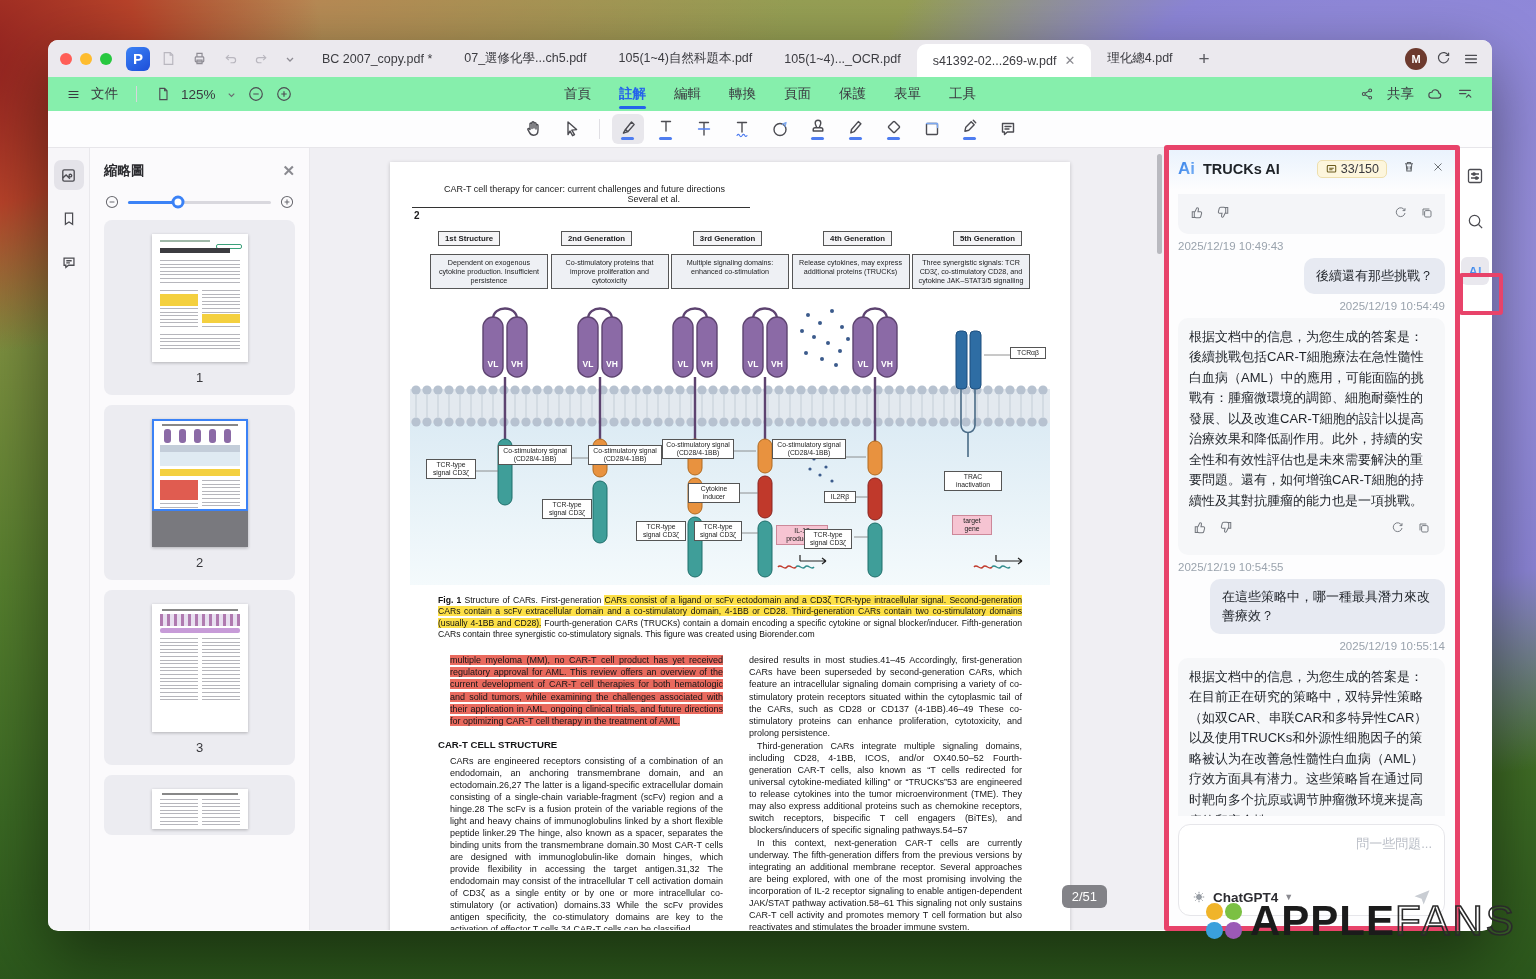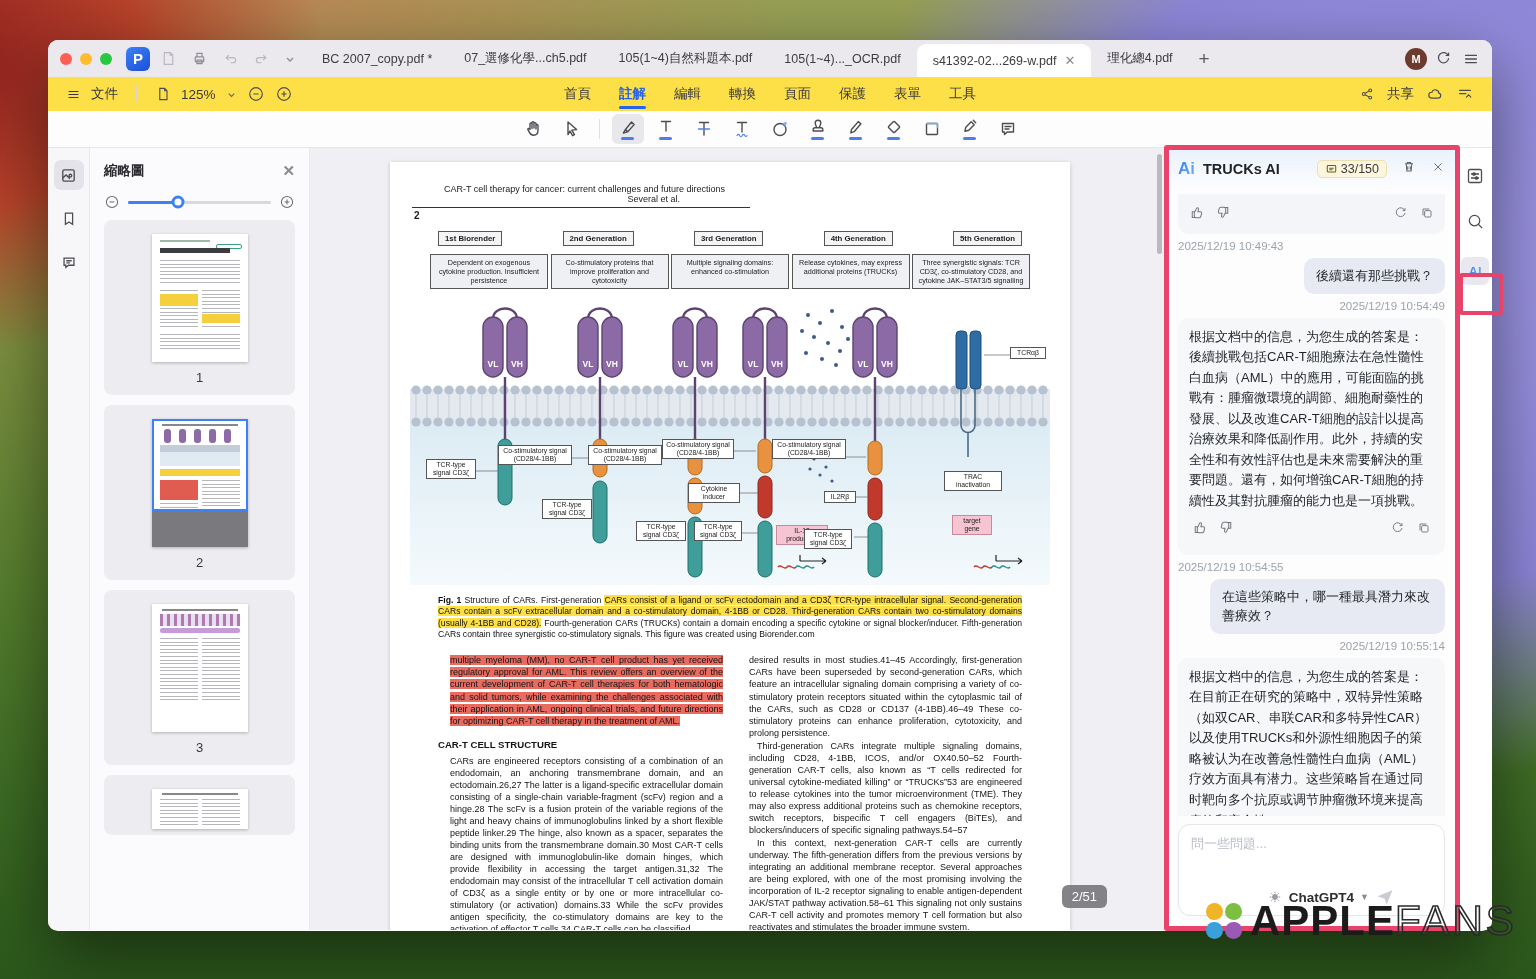--- a/index.html
+++ b/index.html
@@ -30,21 +30,21 @@
   .tb-icons svg { stroke:#b9b7bf; }
   .tabs { flex:1; display:flex; align-items:stretch; height:37px; }
   .tab { display:flex; align-items:center; gap:8px; padding:0 16px; font-size:12.5px; color:#3c3c41; white-space:nowrap; }
   .tab.active { background:#fff; border-radius:9px 9px 0 0; margin-top:4px; padding-top:0; }
   .tab .x { color:#8a8a90; font-size:13px; }
   .newtab { font-size:19px; color:#5a5a60; padding:0 10px; display:flex; align-items:center; }
   .avatar { width:22px; height:22px; border-radius:50%; background:#6d3a2e; color:#fff; font-size:11px; font-weight:bold;
     display:flex; align-items:center; justify-content:center; margin:0 8px; }
 
   
-  .toolbar2 { height:34px; background:#fde047; display:flex; align-items:center; padding:0 18px; font-size:13.5px; color:#3a3a40; position:relative; }
+  .toolbar2 { height:34px; background:#86efac; display:flex; align-items:center; padding:0 18px; font-size:13.5px; color:#3a3a40; position:relative; }
   .t2-left { display:flex; align-items:center; gap:10px; }
   .vdiv { width:1px; height:16px; background:#d8d6dc; margin:0 8px; }
   .menus { position:absolute; left:50%; transform:translateX(-50%); display:flex; gap:28px; height:34px; align-items:center; }
   .menu { font-size:13.5px; color:#3a3a40; position:relative; height:100%; display:flex; align-items:center; }
   .menu.active { color:#2563eb; font-weight:bold; }
   .menu.active::after { content:""; position:absolute; left:0; right:0; bottom:2px; height:3px; border-radius:2px; background:#2563eb; }
   .t2-right { margin-left:auto; display:flex; align-items:center; gap:12px; color:#3a3a40; }
 
   
   .toolbar3 { height:37px; background:#fdfdfe; border-bottom:1px solid #e7e6ea; display:flex; align-items:center; justify-content:center; gap:6px; }
@@ -129,21 +129,21 @@
   .chatscroll { flex:1; padding:4px 12px 0; overflow:hidden; font-size:13px; }
   .actionsrow { display:flex; align-items:center; padding:8px 2px; }
   .actionsrow svg { stroke:#73777e; fill:none; stroke-width:1.2; }
   .actionsrow .sp { flex:1; }
   .bubble-frag { background:#f4f5f8; border-radius:0 0 10px 10px; padding:2px 8px 2px; margin:0 0 4px; }
   .tstamp { font-size:11.5px; color:#9aa3ad; margin:6px 0; }
   .ubub-wrap { display:flex; justify-content:flex-end; }
   .ubub { background:#e7eaf2; border-radius:10px; padding:8px 12px; color:#1f2329; max-width:88%; line-height:1.5; }
   .abub { background:#f6f7f9; border-radius:10px; padding:9px 11px 4px; color:#1f2329; line-height:1.58; }
   .inputbox { margin:8px 12px 14px; border:1px solid #e6e6ea; border-radius:12px; background:#fff; height:92px;
-    padding:10px 12px 8px; display:flex; flex-direction:row; }
+    padding:10px 12px 8px; display:flex; flex-direction:column;text-align:right; }
   .placeholder { color:#b9bdc6; font-size:13px; }
   .modelrow { margin-top:auto; display:flex; align-items:center; gap:6px; }
   .modelname { font-size:13.5px; font-weight:bold; color:#2c2c31; }
   .caret { font-size:9px; color:#8a8a90; }
   .modelrow svg { fill:#9aa0a8; }
   .sendplane { margin-left:auto; }
 
   
   .rightstrip { width:35px; background:#fff; border-left:1px solid #ebebee; padding-top:18px; display:flex; flex-direction:column; align-items:center; gap:22px; }
   .rightstrip svg { stroke:#4c4c52; fill:none; stroke-width:1.3; }
@@ -463,21 +463,21 @@
     <div class="viewer">
       <div class="pdfpage">
         <div class="pdf-head">
           <div class="t1">CAR-T cell therapy for cancer: current challenges and future directions</div>
           <div class="t2">Several et al.</div>
         </div>
         <div class="pdf-rule"></div>
         <div class="pdf-pno">2</div>
 
         <div class="genrow">
-          <div class="genbox">1st Biorender</div>
+          <div class="genbox">1st Structure</div>
           <div class="genbox">2nd Generation</div>
           <div class="genbox">3rd Generation</div>
           <div class="genbox">4th Generation</div>
           <div class="genbox">5th Generation</div>
         </div>
         <div class="descrow">
           <div class="descbox">Dependent on exogenous cytokine production. Insufficient persistence</div>
           <div class="descbox">Co-stimulatory proteins that improve proliferation and cytotoxicity</div>
           <div class="descbox">Multiple signaling domains: enhanced co-stimulation</div>
           <div class="descbox">Release cytokines, may express additional proteins (TRUCKs)</div>

